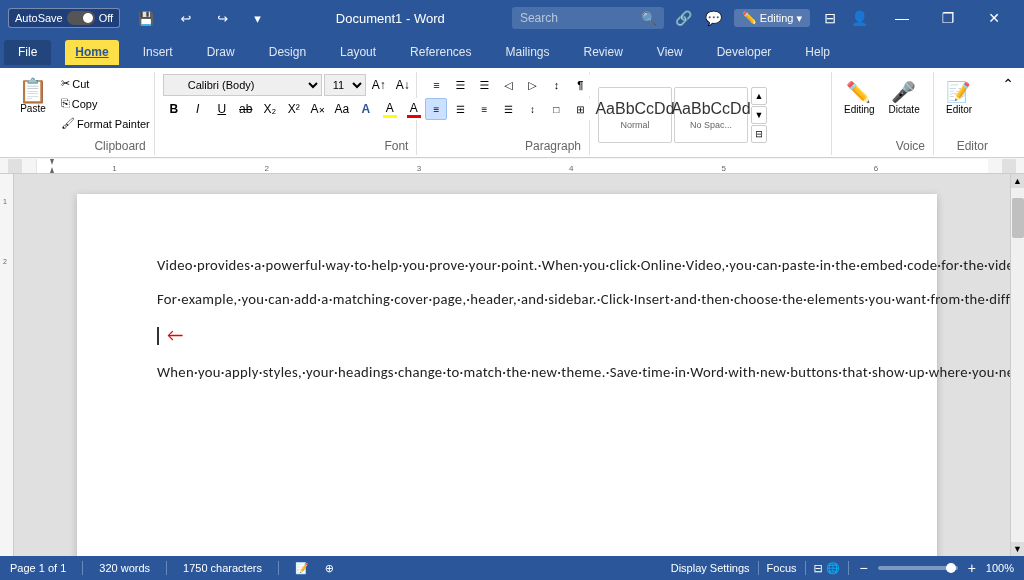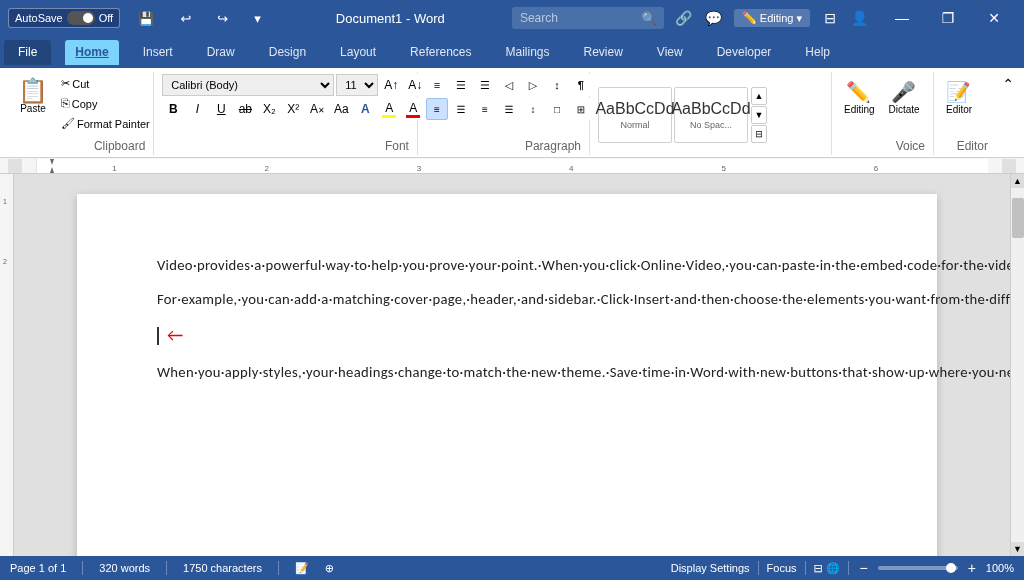--- a/index.html
+++ b/index.html
@@ -36,21 +36,21 @@
       padding: 0 4px;
       gap: 14px;
     }
     .rtab {
       color: rgba(255,255,255,0.85);
       font-size: 12px;
       padding: 5px 10px 6px;
       cursor: pointer;
       border-radius: 3px 3px 0 0;
     }
-    .rtab.active { background: #7dd3fc; color: #2b579a; font-weight: 600; text-decoration: underline; }
+    .rtab.active { background: #fde047; color: #2b579a; font-weight: 600; text-decoration: underline; }
     .rtab.file { background: rgba(0,0,0,0.2); color: white; padding: 5px 14px 6px; }
 
     
     #ribbon {
       background: white;
       border-bottom: 1px solid #d0d0d0;
       height: 90px;
       display: flex;
       align-items: stretch;
       padding: 4px 6px 2px;
@@ -70,21 +70,21 @@
 
     .rg-clipboard { min-width: 60px; }
     .rg-clipboard .ribbon-group-content { flex-direction: row; gap: 2px; }
 
     .paste-btn { display: flex; flex-direction: column; align-items: center; justify-content: center; width: 42px; border: 1px solid transparent; border-radius: 3px; cursor: pointer; padding: 4px 2px; }
     .paste-icon { font-size: 24px; line-height: 1; }
     .paste-label { font-size: 10px; }
     .clipboard-small { display: flex; flex-direction: column; gap: 1px; }
     .small-rbn-btn { display: flex; align-items: center; gap: 2px; font-size: 11px; padding: 2px 4px; border: 1px solid transparent; border-radius: 2px; cursor: pointer; white-space: nowrap; }
     .font-row { display: flex; align-items: center; gap: 2px; }
-    .font-select { font-size: 11px; border: 1px solid #ccc; padding: 2px 4px; height: 22px; width: 172px; }
+    .font-select { font-size: 11px; border: 1px solid #ccc; padding: 2px 20px; height: 22px; width: 159px; }
     .font-size-select { font-size: 11px; border: 1px solid #ccc; padding: 2px 4px; height: 22px; width: 42px; }
     .fmt-btn { width: 22px; height: 22px; border: 1px solid transparent; border-radius: 2px; cursor: pointer; background: white; font-size: 12px; display: flex; align-items: center; justify-content: center; }
     .fmt-btn.bold { font-weight: bold; }
     .fmt-btn.italic { font-style: italic; }
     .fmt-btn.underline { text-decoration: underline; }
     .color-bar-red { width: 14px; height: 3px; background: #e00; margin: 0 auto; }
     .color-bar-yellow { width: 14px; height: 3px; background: #ff0; margin: 0 auto; }
 
     
     .styles-gallery { display: flex; gap: 2px; align-items: center; }

